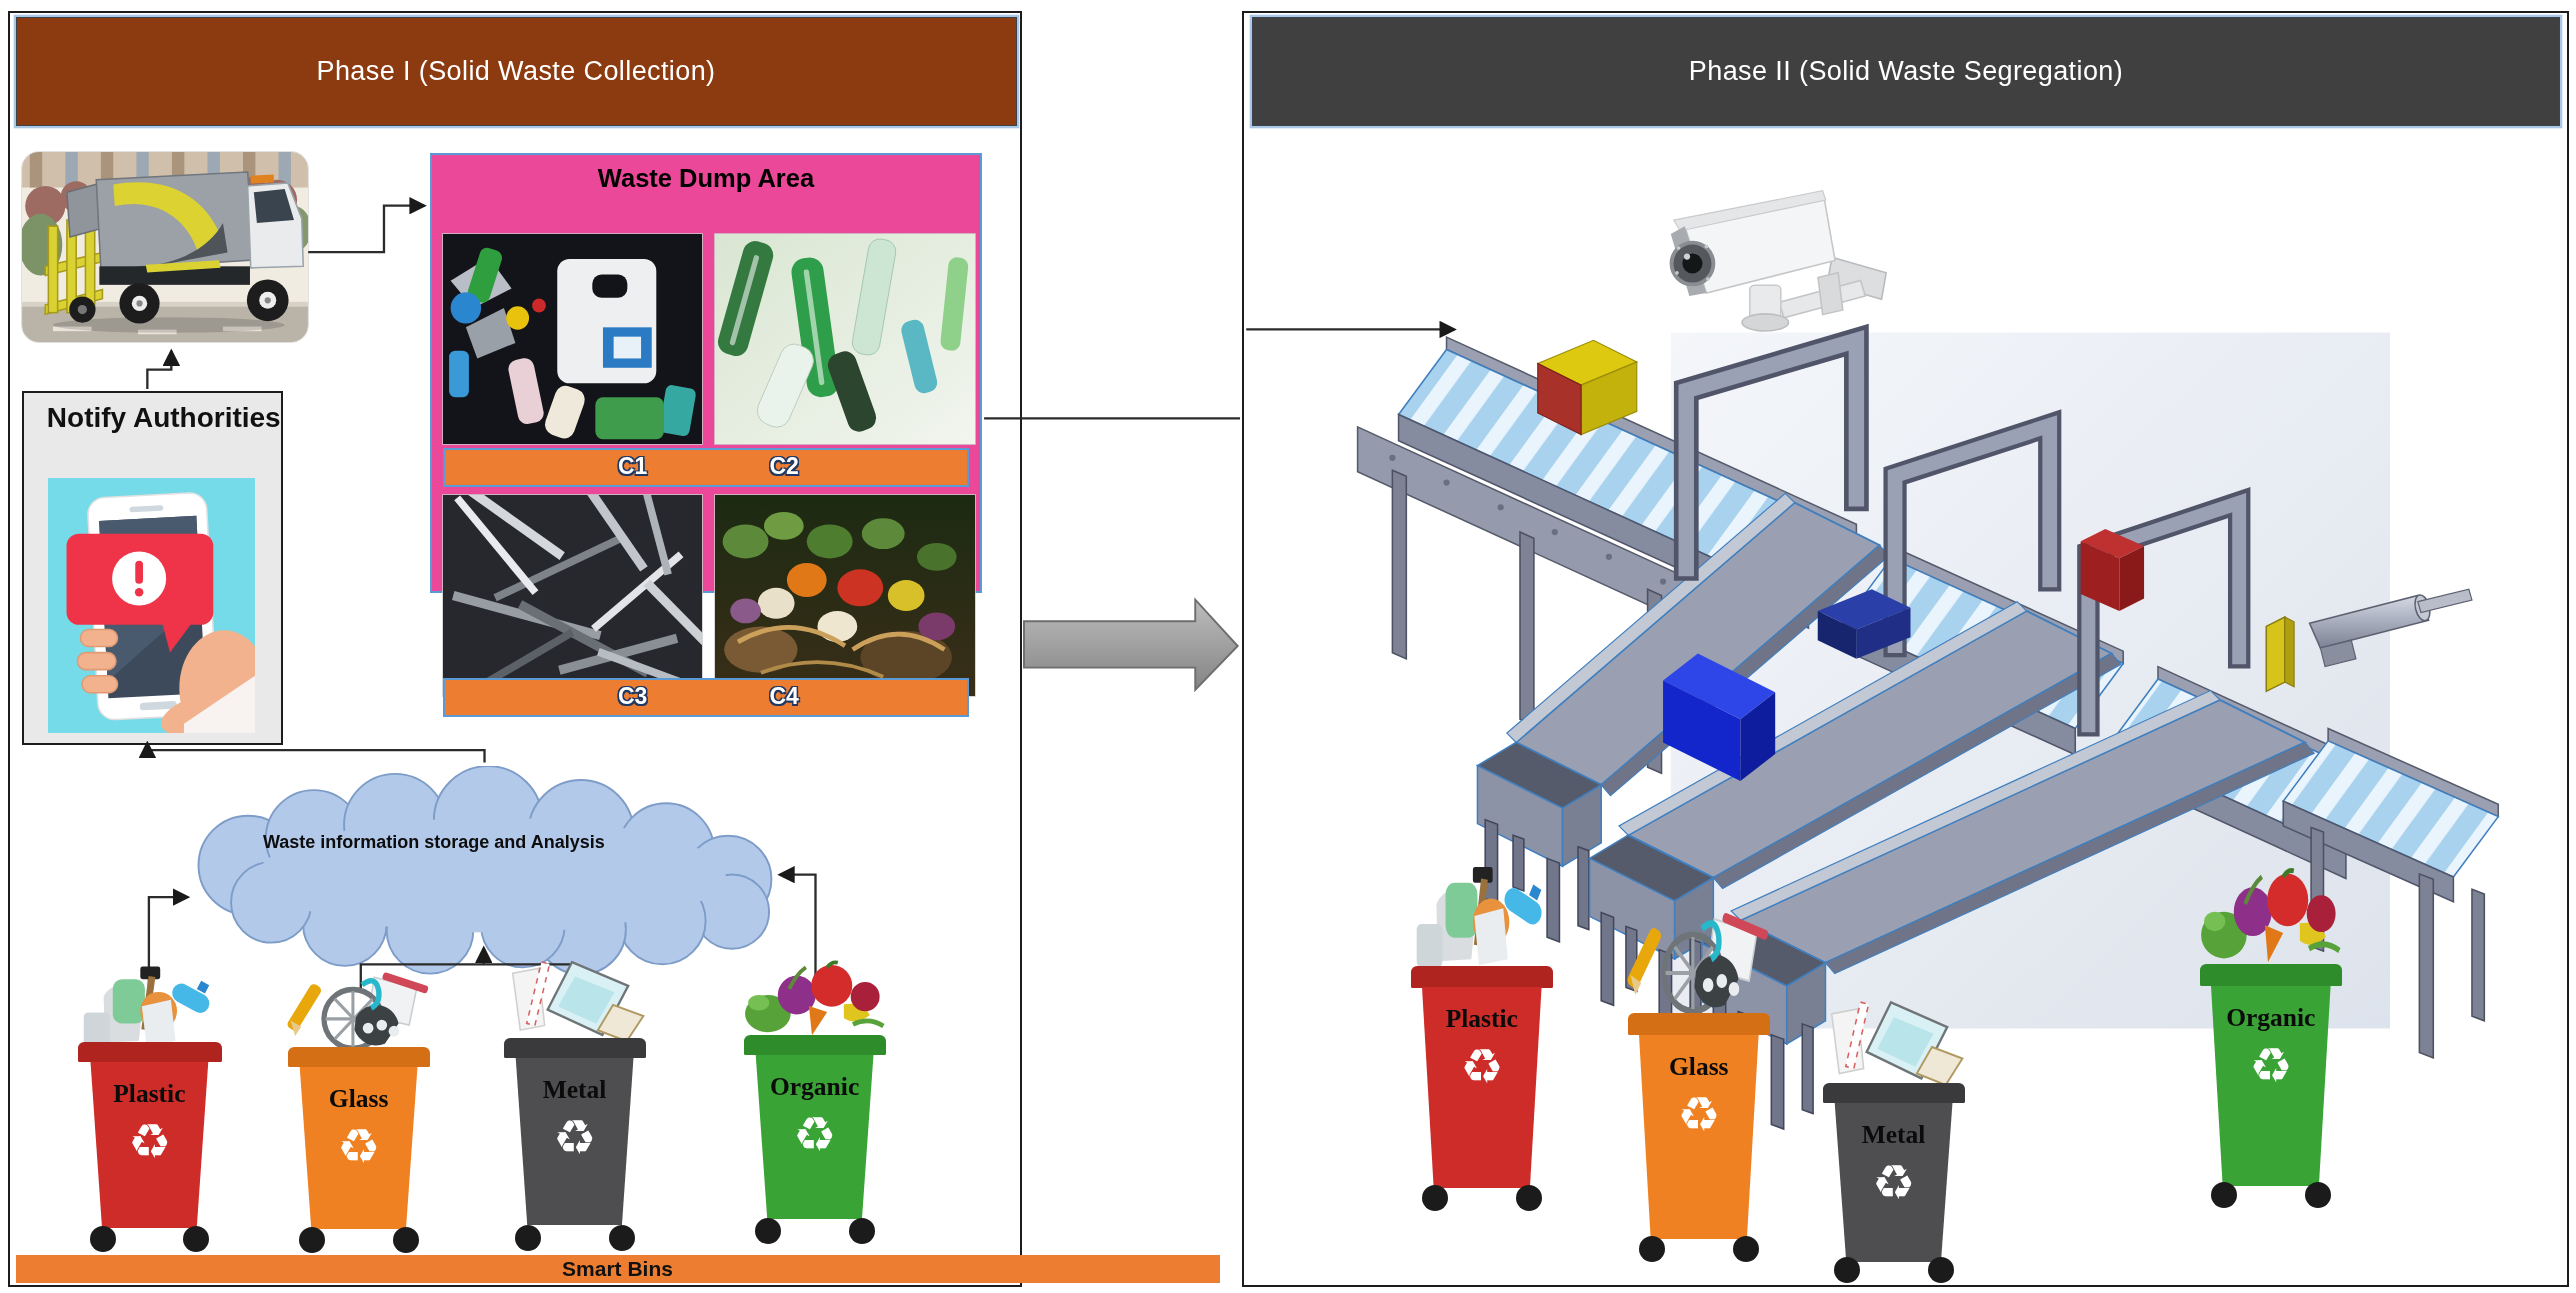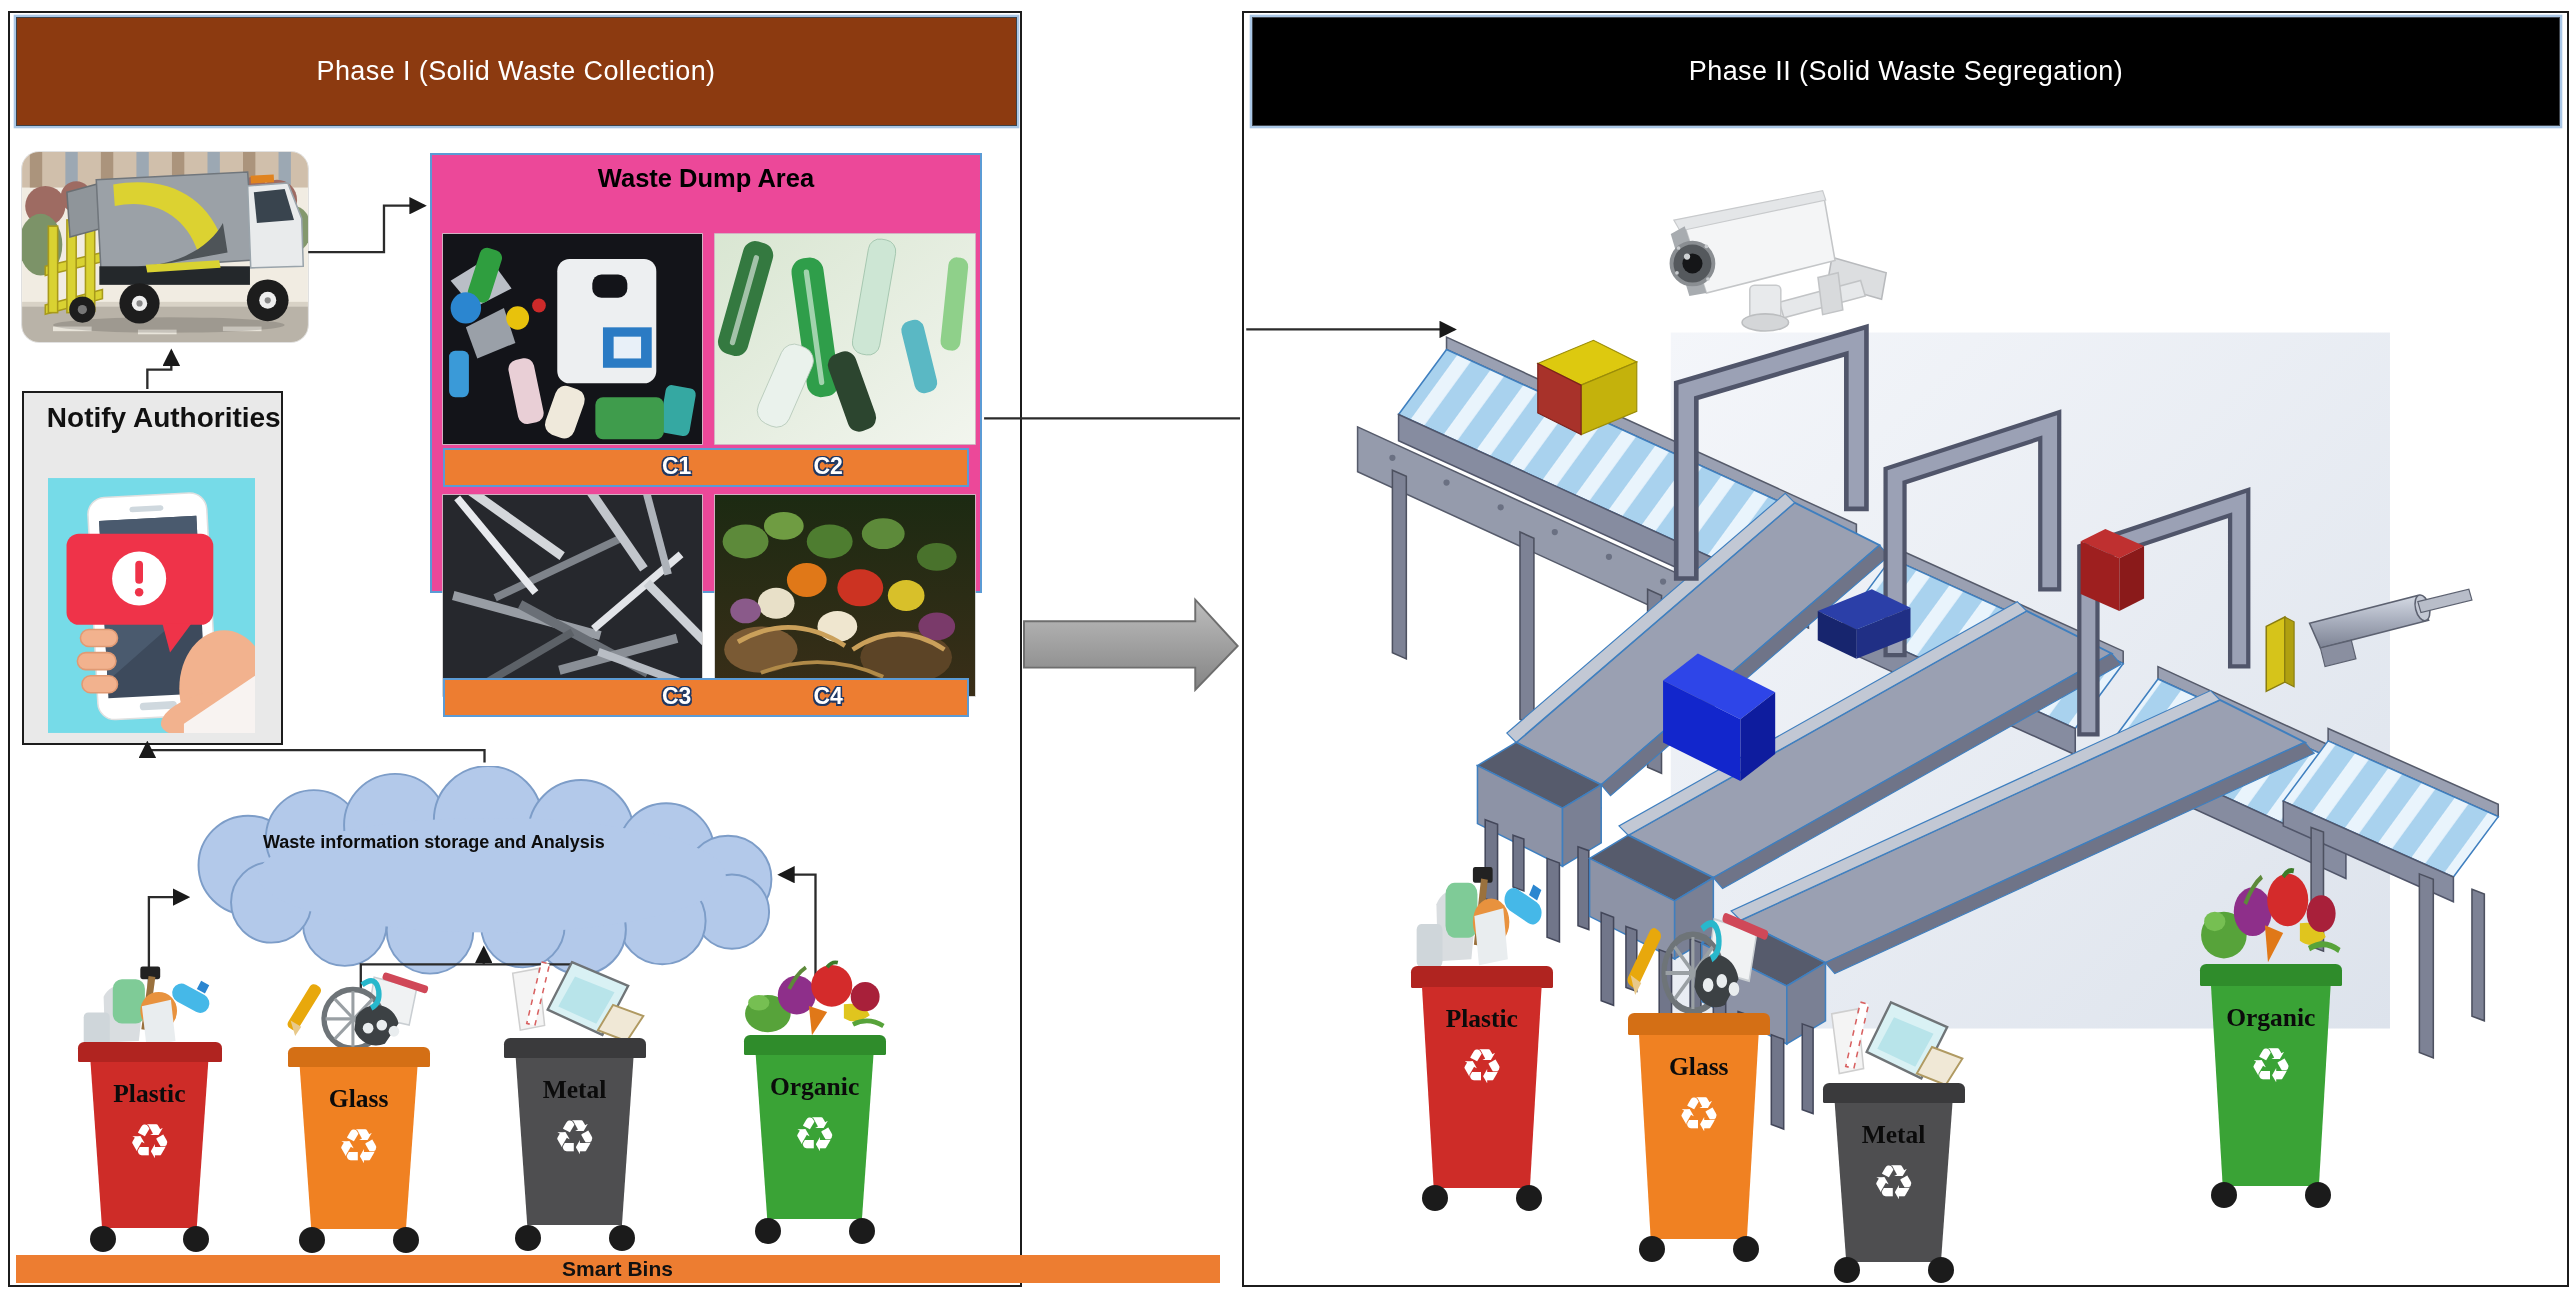--- a/index.html
+++ b/index.html
@@ -16,21 +16,21 @@
   .imgbox{position:absolute;overflow:hidden;}
   #truck-img{left:21.7px;top:152px;width:286px;height:190px;border-radius:17px;box-shadow:0 0 0 0.8px #d8d8d8;}
   #notify-box{position:absolute;left:21.7px;top:391px;width:257px;height:350px;background:#e9e9e9;border:2.3px solid #1c1c1c;}
   #notify-title{position:absolute;left:0;right:0;top:9.3px;text-align:right;font-weight:bold;font-size:28px;color:#111;}
   #phone-img{left:48px;top:478px;width:207px;height:255px;}
   #dump-box{position:absolute;left:430px;top:153px;width:552px;height:440px;background:#ec4899;border:2.3px solid #5b9bd5;box-sizing:border-box;}
   #dump-title{position:absolute;left:0;right:0;top:9.3px;text-align:center;font-weight:bold;font-size:25.5px;color:#000;}
   .dump-img{position:absolute;box-shadow:0 0 0 0.8px #ccc;}
   .cat-bar{position:absolute;left:10.8px;width:526px;height:39px;border:2.3px solid #5b9bd5;box-sizing:border-box;}
   .cat-label{position:absolute;top:50%;transform:translate(-50%,-54%);color:#fff;font-weight:bold;font-size:23px;
-    text-shadow:-1.5px -1.5px 0 #1f3864,1.5px -1.5px 0 #1f3864,-1.5px 1.5px 0 #1f3864,1.5px 1.5px 0 #1f3864;margin-left:44px;}
+    text-shadow:-1.5px -1.5px 0 #1f3864,1.5px -1.5px 0 #1f3864,-1.5px 1.5px 0 #1f3864,1.5px 1.5px 0 #1f3864;}
   #cloud-label{position:absolute;left:263px;top:832px;width:456px;text-align:left;font-weight:bold;font-size:18px;color:#0d0d0d;}
   #smart-bar{position:absolute;left:15.5px;top:1255px;width:1204px;height:28px;display:flex;align-items:center;justify-content:center;
     font-weight:bold;font-size:21px;color:#111;}
   .bin{position:absolute;}
   .bin .trash{position:absolute;left:0;top:0;width:100%;}
   .bin-lid{position:absolute;border-radius:6.2px 6.2px 1.5px 1.5px;}
   .bin-body{position:absolute;display:flex;flex-direction:column;align-items:center;
     clip-path:polygon(4% 0,96% 0,87% 100%,13% 100%);}
   .bin-label{font-family:"Liberation Serif",serif;font-weight:bold;font-size:25.5px;color:#0b0b0b;margin-top:17px;}
   .bin-recycle{color:#fff;font-size:48px;line-height:1;margin-top:7.7px;font-family:"DejaVu Sans",sans-serif;}
@@ -253,21 +253,21 @@
     </g>
     <ellipse cx="390" cy="141" rx="302" ry="74" fill="#b3c9ea"></ellipse>
   </svg>
   <div id="cloud-label">Waste information storage and Analysis</div>
 
   <div id="smart-bar" style="background-color: rgb(237, 125, 49);">
     <span>Smart Bins</span>
   </div>
 
   <div class="panel" id="panel-right"></div>
-  <div class="phase-header" id="header-right" style="background-color: #000000;">Phase II (Solid Waste Segregation)</div>
+  <div class="phase-header" id="header-right" style="background-color: #404040;">Phase II (Solid Waste Segregation)</div>
 
   <svg class="abs" style="left:0;top:0;" width="2576" height="1293" viewBox="0 0 3330 1672">
     <defs>
       <pattern id="beltstripes" width="46" height="46" patternUnits="userSpaceOnUse" patternTransform="rotate(36)">
         <rect width="46" height="46" fill="#a9d2ee"></rect>
           <rect width="19" height="46" fill="#e9f4fc"></rect>
       </pattern>
       <linearGradient id="bgGrad" x1="0" y1="0" x2="1" y2="1">
         <stop offset="0" stop-color="#f4f6fa"></stop>
           <stop offset="1" stop-color="#dde3ec"></stop>

